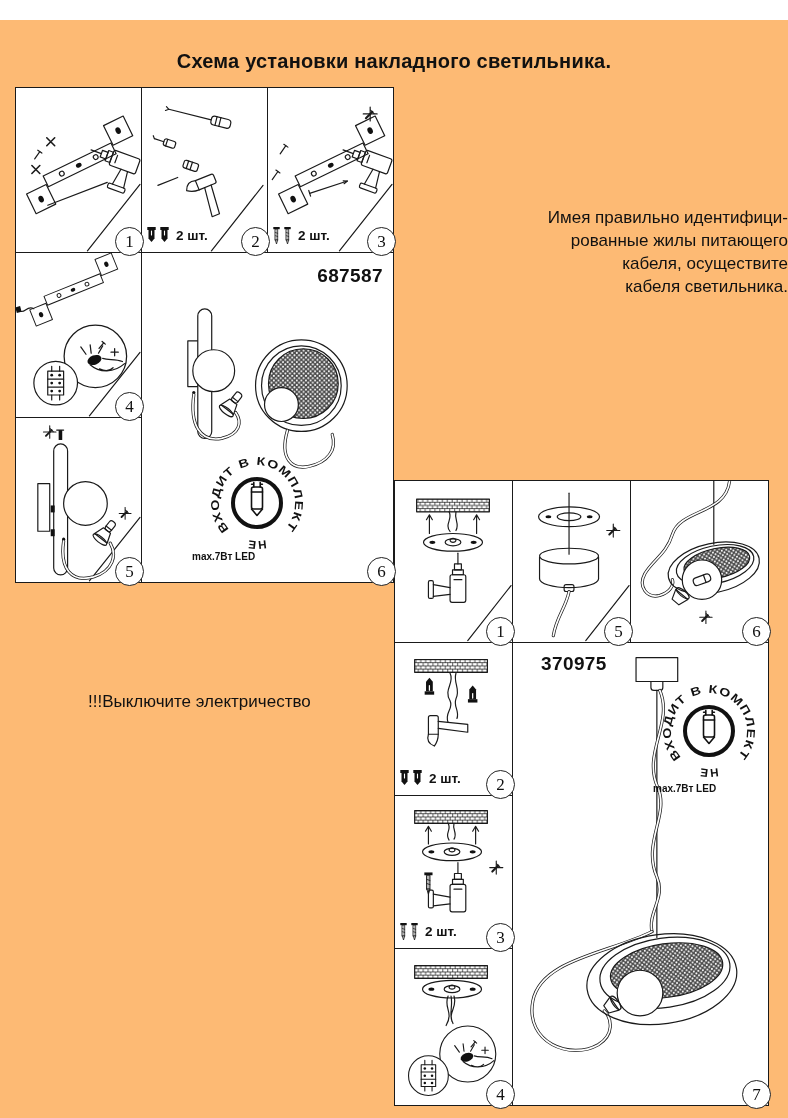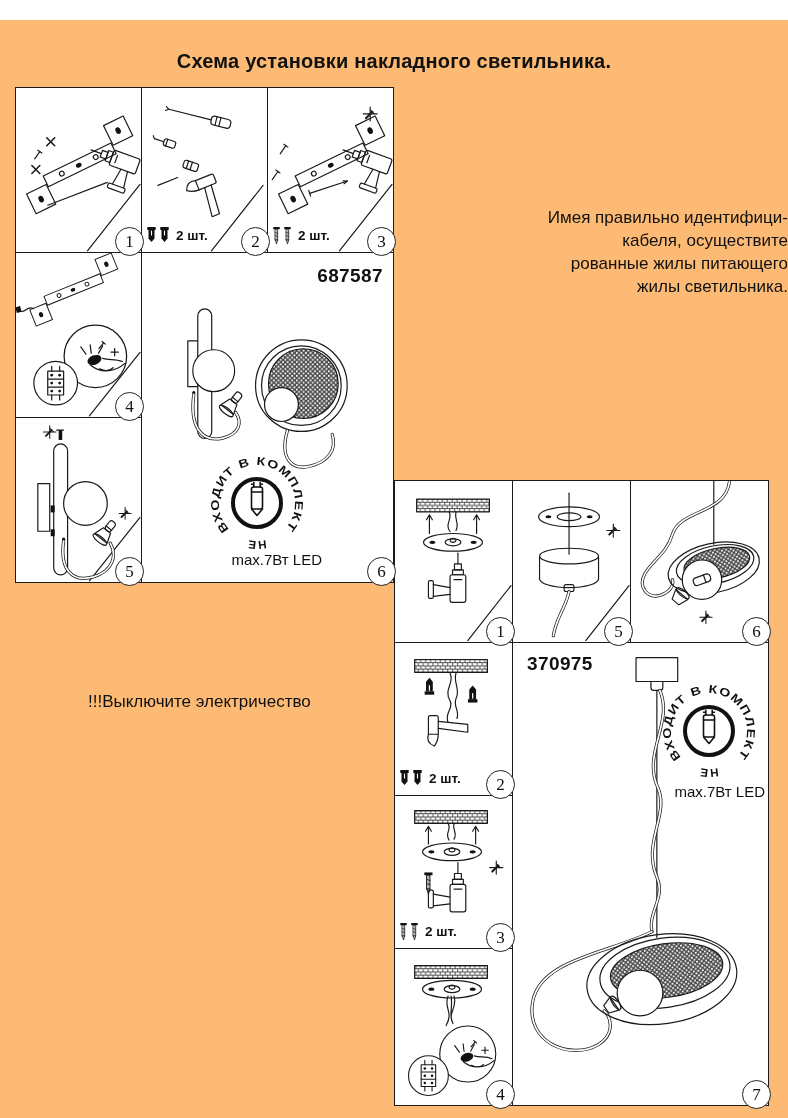--- a/index.html
+++ b/index.html
@@ -17,21 +17,21 @@
   .art .ci{stroke:#fff;stroke-width:1.7;}
   #sdefs *{stroke:#1a1a1a;stroke-width:1.2;fill:none;stroke-linecap:round;stroke-linejoin:round;}
   #sdefs .fill{fill:#111;stroke:none;}
   .num{position:absolute;right:-3px;bottom:-4px;width:27px;height:27px;border:1.3px solid #222;
        border-radius:50%;background:#fff;display:flex;align-items:center;justify-content:center;
        font-family:"Liberation Serif",serif;font-size:17px;z-index:4;}
   .qty{position:absolute;left:4px;bottom:7px;display:flex;align-items:flex-end;gap:2px;
        font-weight:bold;font-size:13.5px;z-index:3;}
   .qty span{margin-left:4px;line-height:19px;}
   .code{position:absolute;font-weight:bold;font-size:19px;letter-spacing:.4px;z-index:3;}
-  .maxp{position:absolute;font-weight:normal;font-size:15px;text-align:right;z-index:3;}
+  .maxp{position:absolute;font-weight:bold;font-size:10px;text-align:left;z-index:3;}
   .stamp{position:absolute;z-index:3;}
   .stamp .sring{fill:#fff;stroke:#111;stroke-width:4;}
   .stamp .sbulb{stroke:#111;stroke-width:1.6;fill:none;stroke-linecap:round;stroke-linejoin:round;}
   .stamp text{font-family:"Liberation Sans",sans-serif;font-weight:bold;font-size:11.5px;
               fill:#111;letter-spacing:1px;stroke:none;}
   .instruction{position:absolute;left:412px;top:186px;width:376px;text-align:right;
                font-size:17px;line-height:23px;}
   .warning{position:absolute;left:88px;top:672px;font-size:17px;}
 </style>
 </head>
@@ -318,23 +318,23 @@
         <text><textPath href="#arcT" startOffset="1" textLength="176" lengthAdjust="spacingAndGlyphs">ВХОДИТ В КОМПЛЕКТ</textPath></text>
         <text text-anchor="middle"><textPath href="#arcB" startOffset="50%">НЕ</textPath></text>
       </svg>
       <div class="maxp" style="left:50px;top:298px;width:130px;">max.7Вт LED</div>
       <div class="num">6</div>
     </div>
   </div>
 
   <div class="instruction">
     <div>Имея правильно идентифици-</div>
+    <div>рованные жилы питающего</div>
     <div>кабеля, осуществите</div>
-    <div>рованные жилы питающего</div>
-    <div>жилы светильника.</div>
+    <div>кабеля светильника.</div>
   </div>
 
   <div class="warning">!!!Выключите электричество</div>
 
   <div style="position:absolute;left:394px;top:460px;width:375px;height:626px;">
 
     <div class="cell" style="left:0;top:0;width:119px;height:163px;">
       <svg class="art" viewBox="0 0 119 163">
         <line x1="74" y1="162" x2="118" y2="106"></line>
         <g>
@@ -499,21 +499,21 @@
           <ellipse cx="150" cy="338" rx="76" ry="45"></ellipse>
           <ellipse cx="154" cy="332" rx="66" ry="35"></ellipse>
           <ellipse cx="156" cy="330" rx="57" ry="27" class="mesh"></ellipse>
         </g>
         <circle cx="128" cy="352" r="23" class="wh"></circle>
         <g transform="translate(99,365) rotate(-125)">
           <path d="M-4.5,-6 L-8,4 L8,4 L4.5,-6 z"></path>
           <ellipse cx="0" cy="5.5" rx="8" ry="3"></ellipse>
         </g>
       </svg>
-      <div class="code" style="left:14px;top:10px;">370975</div>
+      <div class="code" style="left:28px;top:10px;">370975</div>
       <svg class="stamp" width="100" height="100" viewBox="-50 -50 100 100" style="left:146px;top:38px;">
         <circle r="24" class="sring"></circle>
         <g class="sbulb">
           <path d="M-3.2,-16 v-4.5 m0,1.8 h-2.2 M3.2,-16 v-4.5 m0,1.8 h2.2"></path>
           <rect x="-5.5" y="-16" width="11" height="22" rx="2"></rect>
           <line x1="-5.5" y1="-11" x2="5.5" y2="-11"></line>
           <path d="M-5.5,6 L0,12.5 L5.5,6"></path>
         </g>
         <text><textPath href="#arcT" startOffset="1" textLength="176" lengthAdjust="spacingAndGlyphs">ВХОДИТ В КОМПЛЕКТ</textPath></text>
         <text text-anchor="middle"><textPath href="#arcB" startOffset="50%">НЕ</textPath></text>

